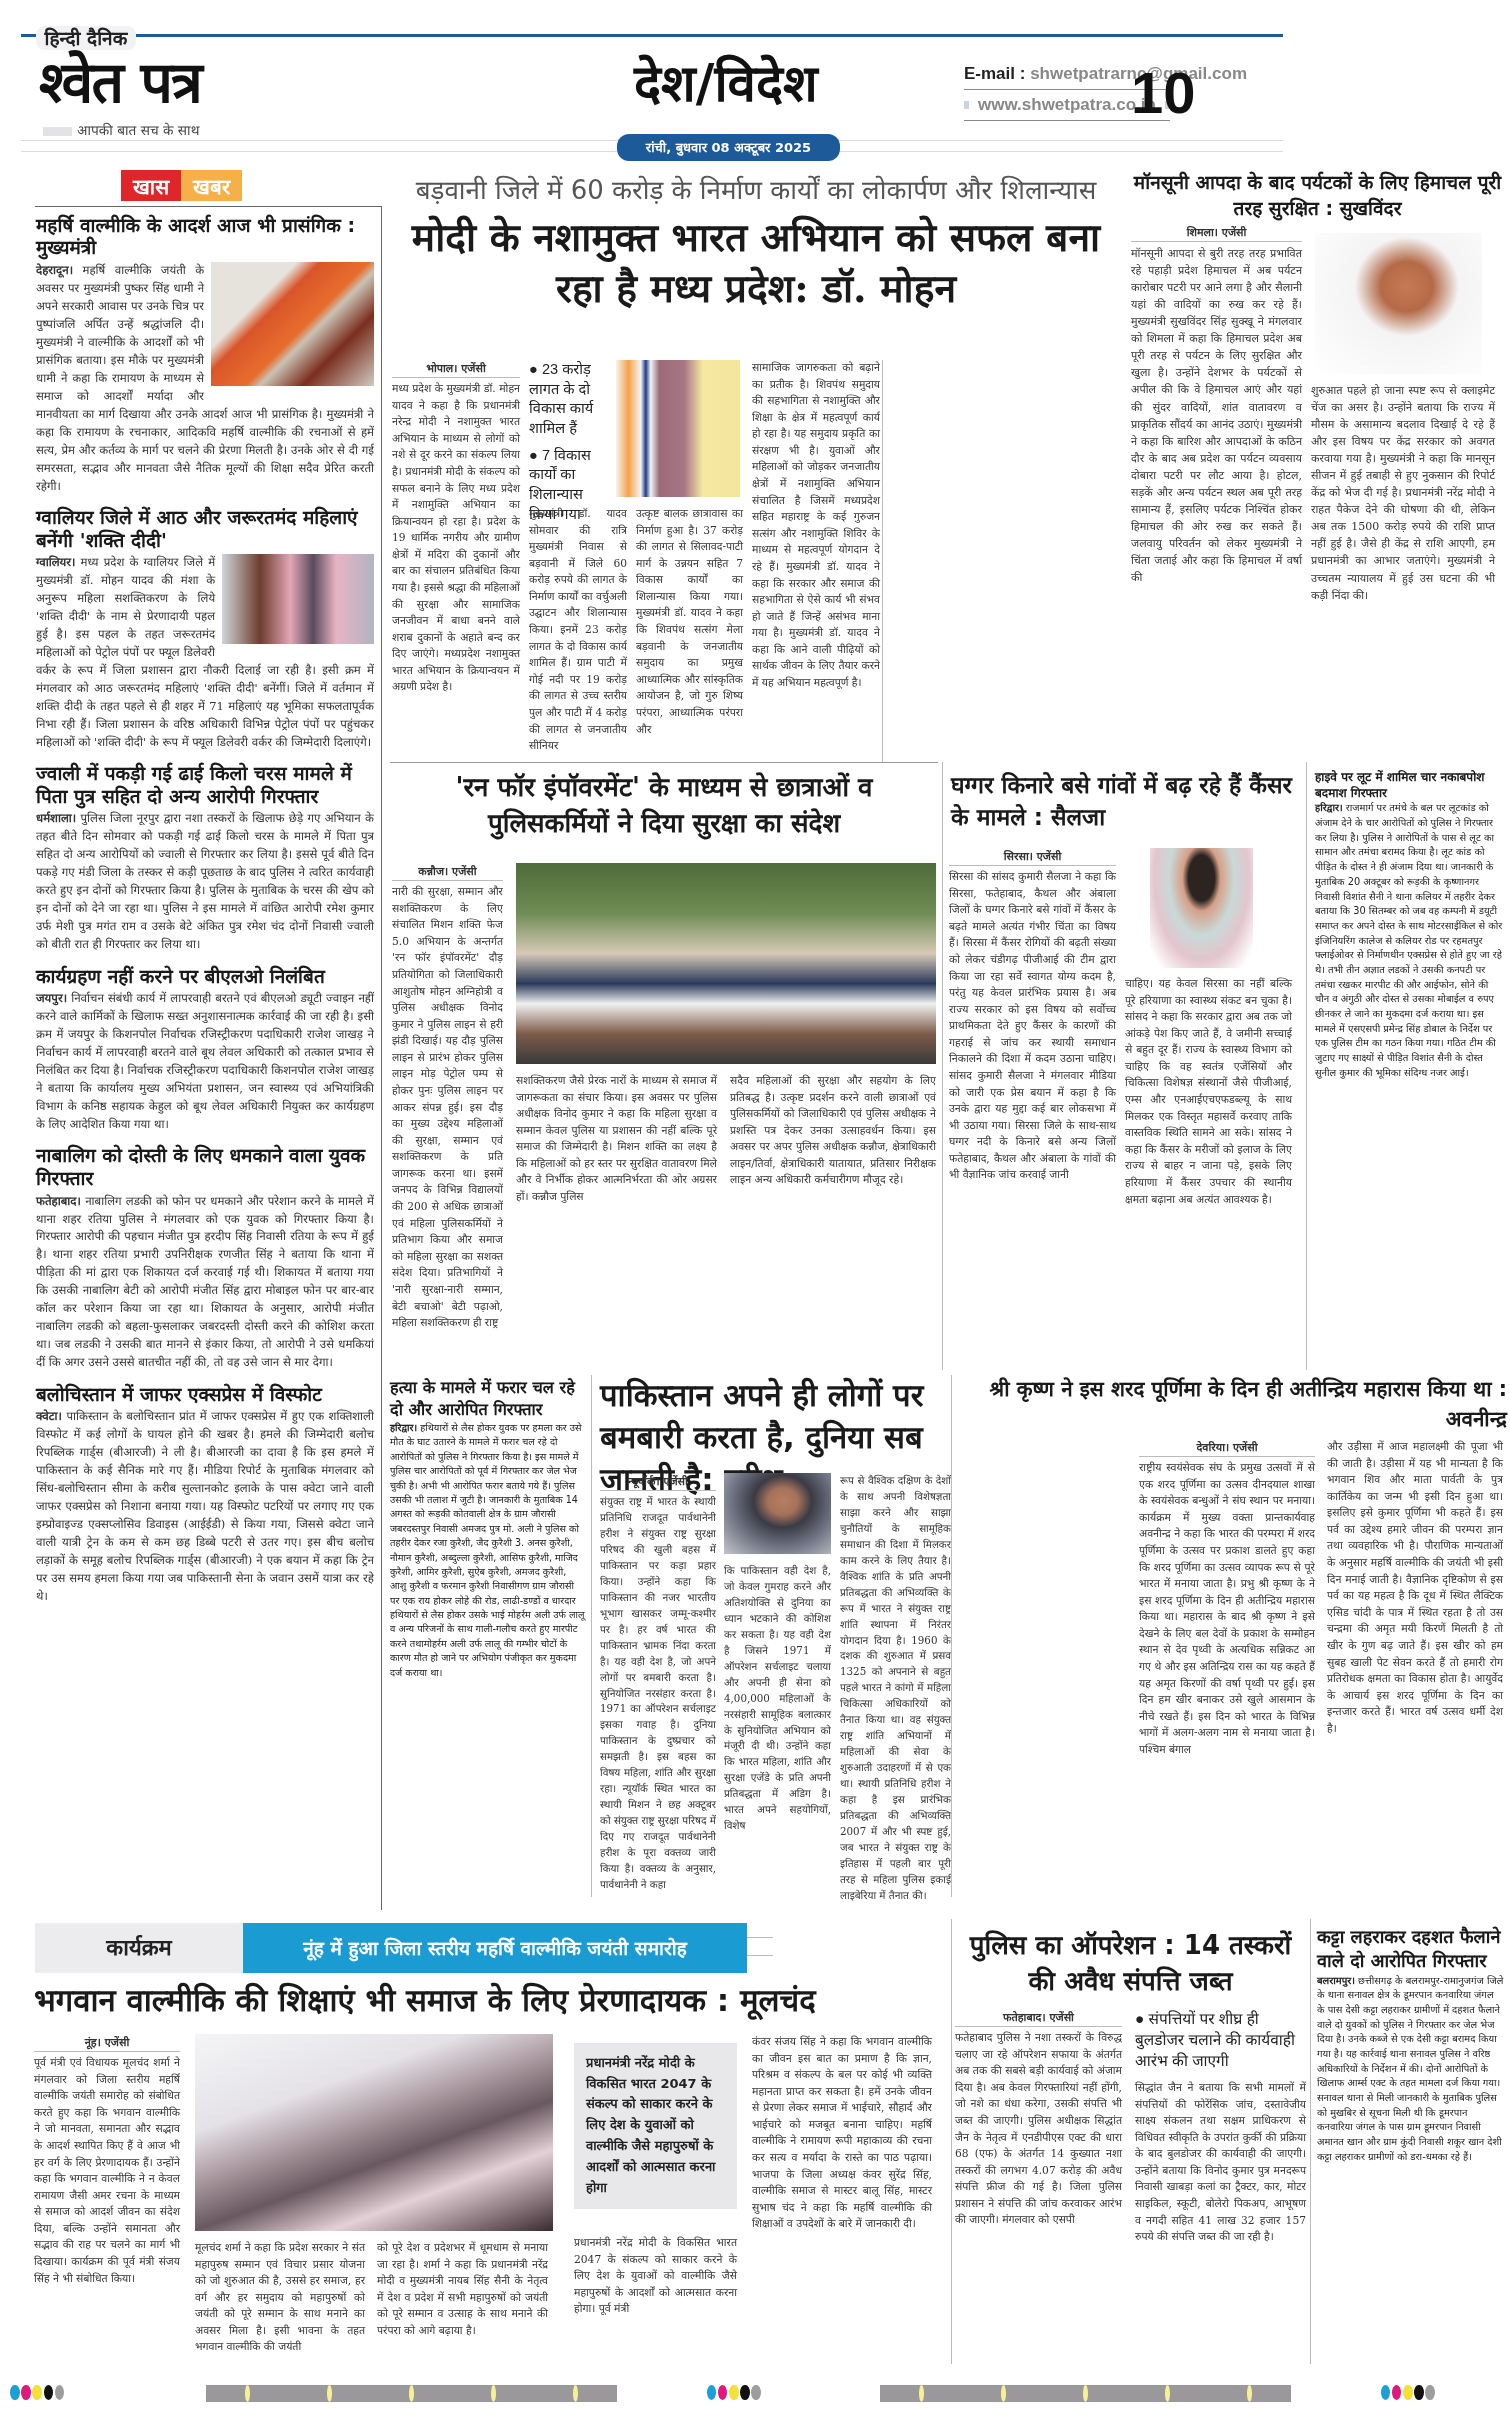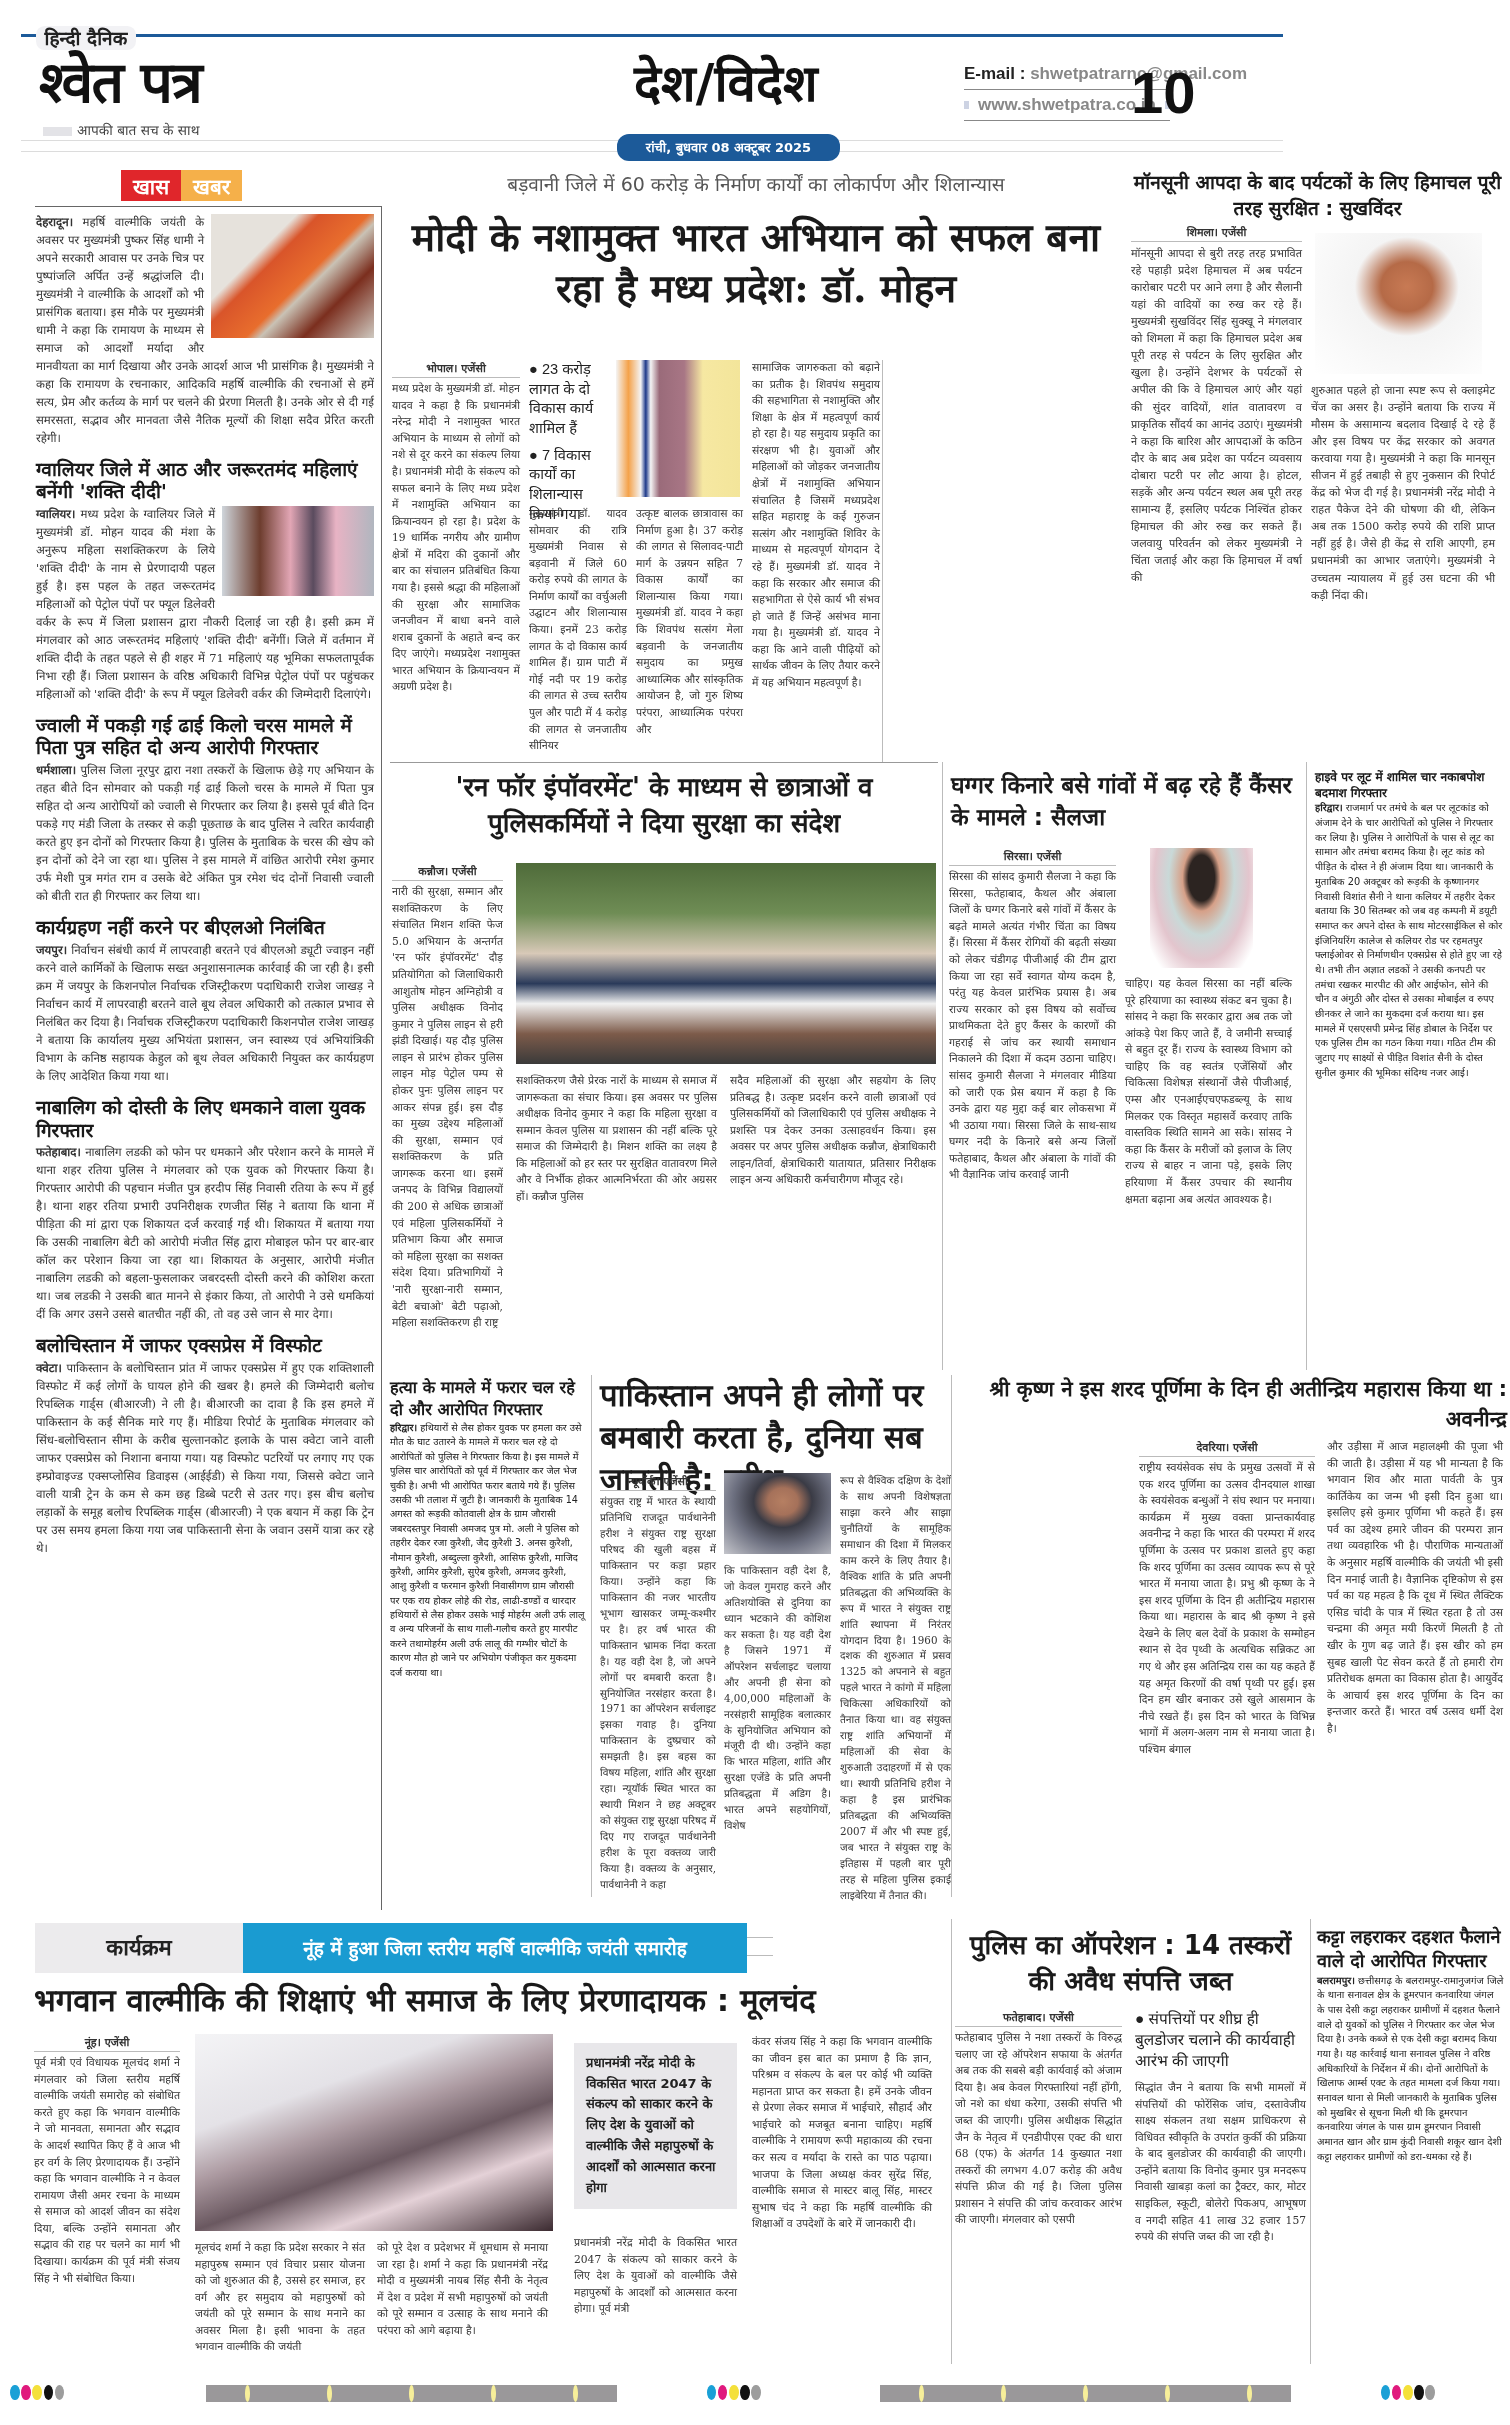--- a/index.html
+++ b/index.html
@@ -47,20 +47,21 @@
 
 <div class="abs" style="left:121px;top:170px;display:flex">
   <span style="background:#e0262b;color:#fff;font-weight:bold;font-size:20.6px;padding:1.7px 12px">खास</span>
   <span style="background:#f5b04a;color:#fff;font-weight:bold;font-size:20.6px;padding:1.7px 12px">खबर</span>
 </div>
 <div class="hr" style="left:35px;top:206px;width:347px;background:#666"></div>
 <div class="vr" style="left:381px;top:206px;height:1704px"></div>
 
 <div class="abs" style="left:36px;top:214px;width:338px">
   <div>
+    <div class="hl" style="font-size:19px;margin-bottom:3.4px">महर्षि वाल्मीकि के आदर्श आज भी प्रासंगिक : मुख्यमंत्री</div>
     <div class="photo" style="position:relative;float:right;width:163px;height:124px;margin:0 0 3.4px 6.9px;background:linear-gradient(135deg,#e6e2dc 0%,#e6e2dc 30%,#d9552a 38%,#e86d2d 55%,#c9c2b5 60%,#7b2e1e 75%,#cfc9c0 100%)"></div>
     <p class="body"><b>देहरादून।</b> <span>महर्षि वाल्मीकि जयंती के अवसर पर मुख्यमंत्री पुष्कर सिंह धामी ने अपने सरकारी आवास पर उनके चित्र पर पुष्पांजलि अर्पित उन्हें श्रद्धांजलि दी। मुख्यमंत्री ने वाल्मीकि के आदर्शों को भी प्रासंगिक बताया। इस मौके पर मुख्यमंत्री धामी ने कहा कि रामायण के माध्यम से समाज को आदर्शों मर्यादा और मानवीयता का मार्ग दिखाया और उनके आदर्श आज भी प्रासंगिक है। मुख्यमंत्री ने कहा कि रामायण के रचनाकार, आदिकवि महर्षि वाल्मीकि की रचनाओं से हमें सत्य, प्रेम और कर्तव्य के मार्ग पर चलने की प्रेरणा मिलती है। उनके ओर से दी गई समरसता, सद्भाव और मानवता जैसे नैतिक मूल्यों की शिक्षा सदैव प्रेरित करती रहेगी।</span></p>
   </div>
   <div style="margin-top:10.3px">
     <div class="hl" style="font-size:19px;margin-bottom:3.4px">ग्वालियर जिले में आठ और जरूरतमंद महिलाएं बनेंगी 'शक्ति दीदी'</div>
     <div class="photo" style="position:relative;float:right;width:152px;height:90px;margin:0 0 3.4px 6.9px;background:linear-gradient(90deg,#cfd5db 0%,#6d3d2e 25%,#e2a6b5 45%,#5a4b5e 60%,#e8b3c4 75%,#b0b6bf 100%)"></div>
     <p class="body"><b>ग्वालियर।</b> <span>मध्य प्रदेश के ग्वालियर जिले में मुख्यमंत्री डॉ. मोहन यादव की मंशा के अनुरूप महिला सशक्तिकरण के लिये 'शक्ति दीदी' के नाम से प्रेरणादायी पहल हुई है। इस पहल के तहत जरूरतमंद महिलाओं को पेट्रोल पंपों पर फ्यूल डिलेवरी वर्कर के रूप में जिला प्रशासन द्वारा नौकरी दिलाई जा रही है। इसी क्रम में मंगलवार को आठ जरूरतमंद महिलाएं 'शक्ति दीदी' बनेंगीं। जिले में वर्तमान में शक्ति दीदी के तहत पहले से ही शहर में 71 महिलाएं यह भूमिका सफलतापूर्वक निभा रही हैं। जिला प्रशासन के वरिष्ठ अधिकारी विभिन्न पेट्रोल पंपों पर पहुंचकर महिलाओं को 'शक्ति दीदी' के रूप में फ्यूल डिलेवरी वर्कर की जिम्मेदारी दिलाएंगे।</span></p>
   </div>
   <div style="margin-top:10.3px">
     <div class="hl" style="font-size:19px;margin-bottom:3.4px">ज्वाली में पकड़ी गई ढाई किलो चरस मामले में पिता पुत्र सहित दो अन्य आरोपी गिरफ्तार</div>
@@ -73,21 +74,21 @@
   <div style="margin-top:10.3px">
     <div class="hl" style="font-size:19px;margin-bottom:3.4px">नाबालिग को दोस्ती के लिए धमकाने वाला युवक गिरफ्तार</div>
     <p class="body"><b>फतेहाबाद।</b> <span>नाबालिग लडकी को फोन पर धमकाने और परेशान करने के मामले में थाना शहर रतिया पुलिस ने मंगलवार को एक युवक को गिरफ्तार किया है। गिरफ्तार आरोपी की पहचान मंजीत पुत्र हरदीप सिंह निवासी रतिया के रूप में हुई है। थाना शहर रतिया प्रभारी उपनिरीक्षक रणजीत सिंह ने बताया कि थाना में पीड़िता की मां द्वारा एक शिकायत दर्ज करवाई गई थी। शिकायत में बताया गया कि उसकी नाबालिग बेटी को आरोपी मंजीत सिंह द्वारा मोबाइल फोन पर बार-बार कॉल कर परेशान किया जा रहा था। शिकायत के अनुसार, आरोपी मंजीत नाबालिग लडकी को बहला-फुसलाकर जबरदस्ती दोस्ती करने की कोशिश करता था। जब लडकी ने उसकी बात मानने से इंकार किया, तो आरोपी ने उसे धमकियां दीं कि अगर उसने उससे बातचीत नहीं की, तो वह उसे जान से मार देगा।</span></p>
   </div>
   <div style="margin-top:10.3px">
     <div class="hl" style="font-size:19px;margin-bottom:3.4px">बलोचिस्तान में जाफर एक्सप्रेस में विस्फोट</div>
     <p class="body"><b>क्वेटा।</b> <span>पाकिस्तान के बलोचिस्तान प्रांत में जाफर एक्सप्रेस में हुए एक शक्तिशाली विस्फोट में कई लोगों के घायल होने की खबर है। हमले की जिम्मेदारी बलोच रिपब्लिक गार्ड्स (बीआरजी) ने ली है। बीआरजी का दावा है कि इस हमले में पाकिस्तान के कई सैनिक मारे गए हैं। मीडिया रिपोर्ट के मुताबिक मंगलवार को सिंध-बलोचिस्तान सीमा के करीब सुल्तानकोट इलाके के पास क्वेटा जाने वाली जाफर एक्सप्रेस को निशाना बनाया गया। यह विस्फोट पटरियों पर लगाए गए एक इम्प्रोवाइज्ड एक्सप्लोसिव डिवाइस (आईईडी) से किया गया, जिससे क्वेटा जाने वाली यात्री ट्रेन के कम से कम छह डिब्बे पटरी से उतर गए। इस बीच बलोच लड़ाकों के समूह बलोच रिपब्लिक गार्ड्स (बीआरजी) ने एक बयान में कहा कि ट्रेन पर उस समय हमला किया गया जब पाकिस्तानी सेना के जवान उसमें यात्रा कर रहे थे।</span></p>
   </div>
 </div>
 
-<div class="abs" style="left:390px;top:171px;width:732px;text-align:center;font-size:19px;color:#555">बड़वानी जिले में 60 करोड़ के निर्माण कार्यों का लोकार्पण और शिलान्यास</div>
+<div class="abs" style="left:390px;top:171px;width:732px;text-align:center;font-size:26px;color:#555">बड़वानी जिले में 60 करोड़ के निर्माण कार्यों का लोकार्पण और शिलान्यास</div>
 <div class="abs hl" style="left:390px;top:212px;width:732px;text-align:center;font-size:39px;line-height:1.3;font-family:'DejaVu Serif',serif">मोदी के नशामुक्त भारत अभियान को सफल बना रहा है मध्य प्रदेश: डॉ. मोहन</div>
 <div class="abs" style="left:392px;top:360px;width:728px;height:398px">
   <div class="abs" style="left:0;top:0;width:128px">
     <div class="dl">भोपाल। एजेंसी</div>
     <p class="body" style="font-size:10.7px">मध्य प्रदेश के मुख्यमंत्री डॉ. मोहन यादव ने कहा है कि प्रधानमंत्री नरेन्द्र मोदी ने नशामुक्त भारत अभियान के माध्यम से लोगों को नशे से दूर करने का संकल्प लिया है। प्रधानमंत्री मोदी के संकल्प को सफल बनाने के लिए मध्य प्रदेश में नशामुक्ति अभियान का क्रियान्वयन हो रहा है। प्रदेश के 19 धार्मिक नगरीय और ग्रामीण क्षेत्रों में मदिरा की दुकानों और बार का संचालन प्रतिबंधित किया गया है। इससे श्रद्धा की महिलाओं की सुरक्षा और सामाजिक जनजीवन में बाधा बनने वाले शराब दुकानों के अहाते बन्द कर दिए जाएंगे। मध्यप्रदेश नशामुक्त भारत अभियान के क्रियान्वयन में अग्रणी प्रदेश है।</p>
   </div>
   <div class="abs" style="left:137px;top:0;width:77px">
     <div class="bullet" style="font-size:14.6px">● <span>23 करोड़ लागत के दो विकास कार्य शामिल हैं</span></div>
     <div class="bullet" style="font-size:14.6px;margin-top:7px">● <span>7 विकास कार्यों का शिलान्यास किया गया</span></div>
   </div>

